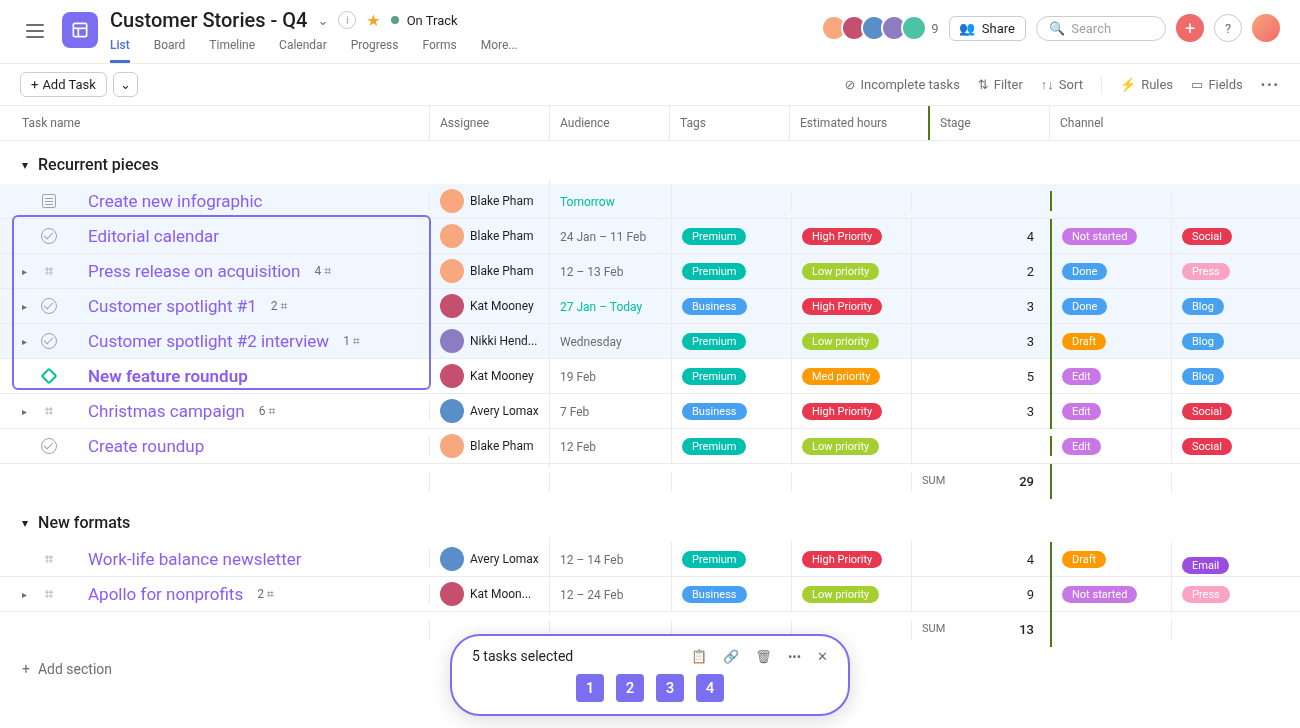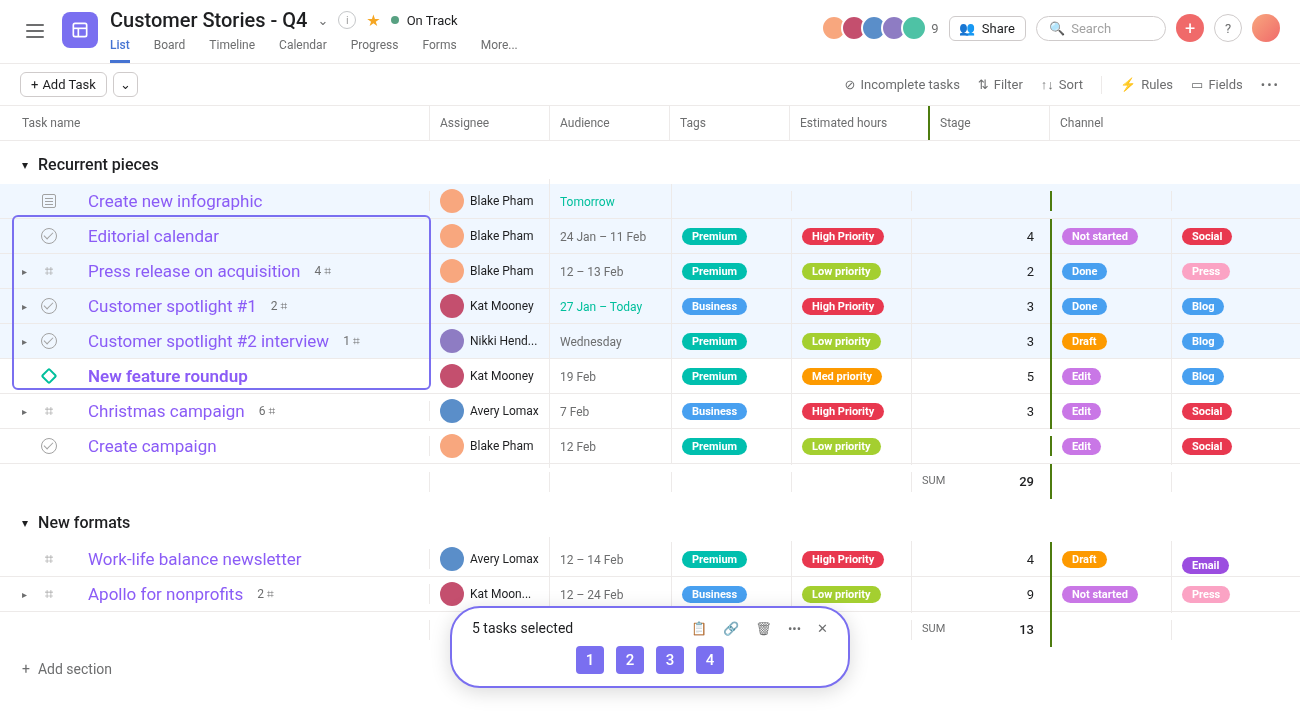--- a/index.html
+++ b/index.html
@@ -65,21 +65,21 @@
 .subtask-badge { display:flex; align-items:center; gap:3px; color:#6d6e6f; font-size:12px; margin-left:6px; }
 
 .assignee-cell { display:flex; align-items:center; gap:6px; }
 .mini-av { width:24px; height:24px; border-radius:50%; display:flex; align-items:center; justify-content:center; font-size:10px; color:#fff; font-weight:600; flex-shrink:0; }
 .assignee-name { font-size:12px; color:#1e1f21; white-space:nowrap; overflow:hidden; text-overflow:ellipsis; }
 
 .due-cell { font-size:12px; }
 .due-green { color:#00bf9c; }
 .due-normal { color:#6d6e6f; }
 
-.pill { display:inline-block; padding:2px 10px; border-radius:10px; font-size:11px; font-weight:700; color:#fff; }
+.pill { display:inline-block; padding:2px 10px; border-radius:10px; font-size:11px; font-weight:400; color:#fff; }
 .pill-premium { background:#00bfae; }
 .pill-business { background:#48a0f0; }
 .pill-highprio { background:#e8384f; }
 .pill-lowprio { background:#a4cf30; }
 .pill-medprio { background:#fd9a00; }
 .pill-notstarted { background:#c977e6; }
 .pill-done { background:#48a0f0; }
 .pill-draft { background:#fd9a00; }
 .pill-edit { background:#c977e6; }
 .pill-social { background:#e8384f; }
@@ -91,21 +91,21 @@
 .sum-row { display:flex; height:35px; align-items:center; }
 .sum-row .col-hours { text-align:right; padding-right:16px; display:flex; justify-content:space-between; }
 .sum-label { color:#6d6e6f; font-size:11px; }
 .sum-val { font-weight:500; }
 
 .add-section-row { padding:14px 0 10px 22px; color:#6d6e6f; font-size:14px; cursor:pointer; }
 .add-section-row span:first-child { margin-right:8px; }
 
 .selection-box { position:absolute; top:215px; left:12px; width:419px; height:175px; border:2px solid #7a6ff0; border-radius:6px; pointer-events:none; }
 
-.action-toolbar { position:absolute; bottom:40px; left:50%; transform:translateX(-50%); width:400px; background:#fff; border:2px solid #7a6ff0; border-radius:30px; padding:12px 0 12px 0; box-shadow:0 4px 20px rgba(0,0,0,0.15); }
+.action-toolbar { position:absolute; bottom:12px; left:50%; transform:translateX(-50%); width:400px; background:#fff; border:2px solid #7a6ff0; border-radius:30px; padding:12px 0 12px 0; box-shadow:0 4px 20px rgba(0,0,0,0.15); }
 .action-inner { display:flex; align-items:center; padding:0 20px 10px 20px; }
 .sel-text { flex:1; font-size:14px; }
 .action-icons { display:flex; gap:16px; color:#6d6e6f; }
 .action-icons > * { cursor:pointer; }
 .number-badges { display:flex; gap:12px; justify-content:center; }
 .num-badge { width:28px; height:28px; background:#7a6ff0; color:#fff; border-radius:4px; display:flex; align-items:center; justify-content:center; font-weight:500; font-size:15px; }
 
 .checkcircle { width:16px; height:16px; border:1.5px solid #a2a2a2; border-radius:50%; position:relative; }
 .checkcircle::after { content:''; position:absolute; left:4px; top:1px; width:4px; height:8px; border-right:1.5px solid #a2a2a2; border-bottom:1.5px solid #a2a2a2; transform:rotate(45deg); }
 .doc-icon { width:14px; height:14px; border:1.5px solid #a2a2a2; border-radius:2px; position:relative; }
@@ -370,21 +370,21 @@
       <div class="col-hours hours-cell">3</div>
       <div class="col-stage"><span class="pill pill-edit">Edit</span></div>
       <div class="col-channel"><span class="pill pill-social">Social</span></div>
     </div>
     <div class="task-row">
       <div class="col-task">
         <span class="expand-caret"></span>
         <span class="task-icon">
           <span class="checkcircle"></span>
         </span>
-        <span class="task-name">Create campaign</span>
+        <span class="task-name">Create roundup</span>
       </div>
       <div class="col-assignee">
         <div class="assignee-cell">
           <span class="mini-av" style="background:#f8a77e"></span>
           <span class="assignee-name">Blake Pham</span>
         </div>
       </div>
       <div class="col-due"><span class="due-cell due-normal">12 Feb</span></div>
       <div class="col-aud"><span class="pill pill-premium">Premium</span></div>
       <div class="col-tags"><span class="pill pill-lowprio">Low priority</span></div>

